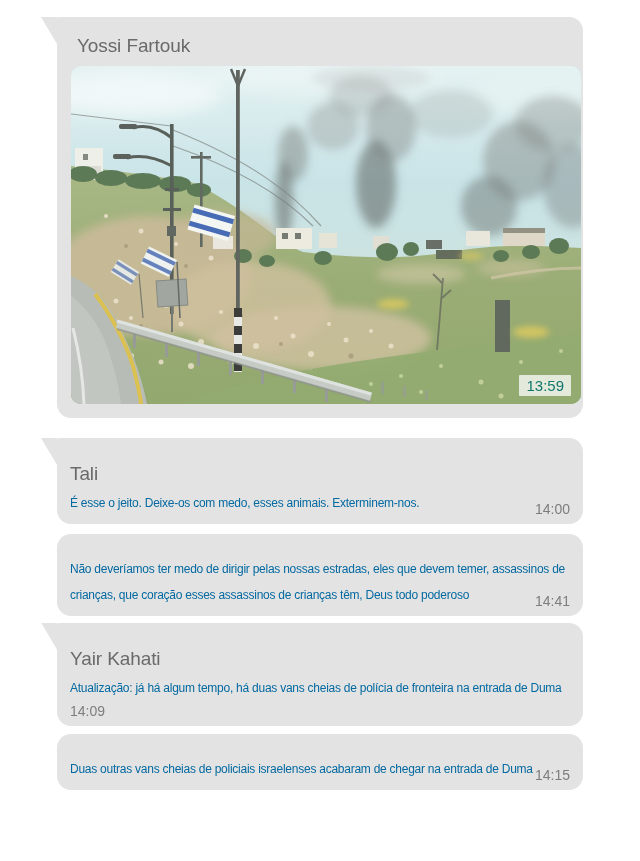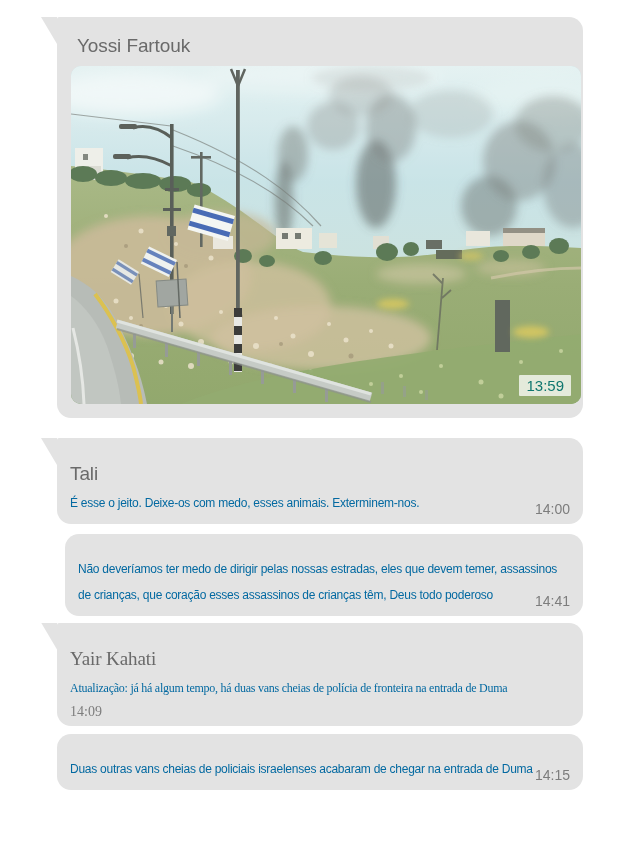--- a/index.html
+++ b/index.html
@@ -39,22 +39,22 @@
   .time {
     position: absolute; right: 13px; bottom: 7px;
     font-size: 14px; color: #7d7d7d; letter-spacing: 0;
   }
   .time-row {
     text-align: left; font-size: 14px; color: #7d7d7d;
     line-height: 15px; margin-top: 3px;
   }
   .mb20 { margin-bottom: 20px; }
   .mb10 { margin-bottom: 10px; }
-  .mb7  { margin-bottom: 7px; margin-left: 8px; }
-  .mb8  { margin-bottom: 8px; font-family: Liberation Serif, serif; }
+  .mb7  { margin-bottom: 7px; }
+  .mb8  { margin-bottom: 8px; }
 
   .photo-bubble { padding: 14px; }
   .photo-bubble .sender { margin: 2px 0 8px 6px; }
   .photo-wrap {
     position: relative; width: 510px; height: 338px;
     border-radius: 10px; overflow: hidden; background: #c9e2e4;
   }
   .photo-wrap svg { display: block; width: 510px; height: 338px; }
   .photo-time {
     position: absolute; right: 10px; bottom: 8px;

